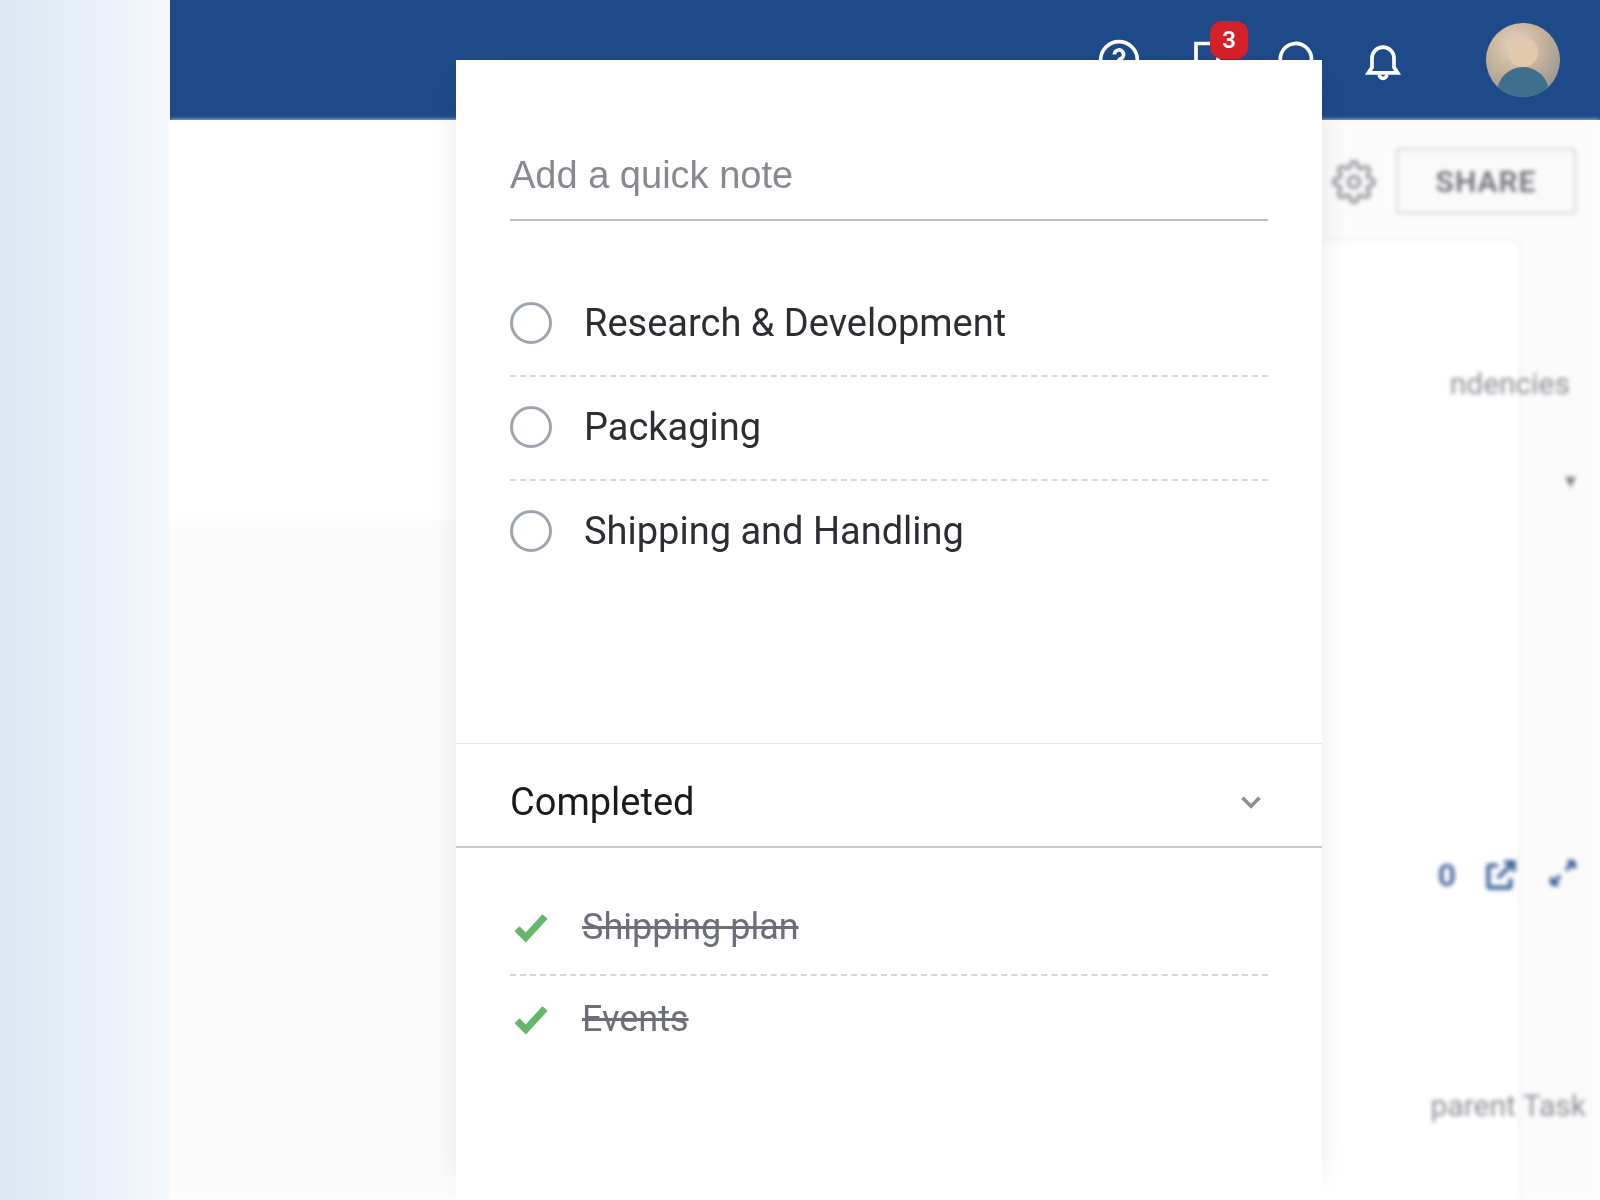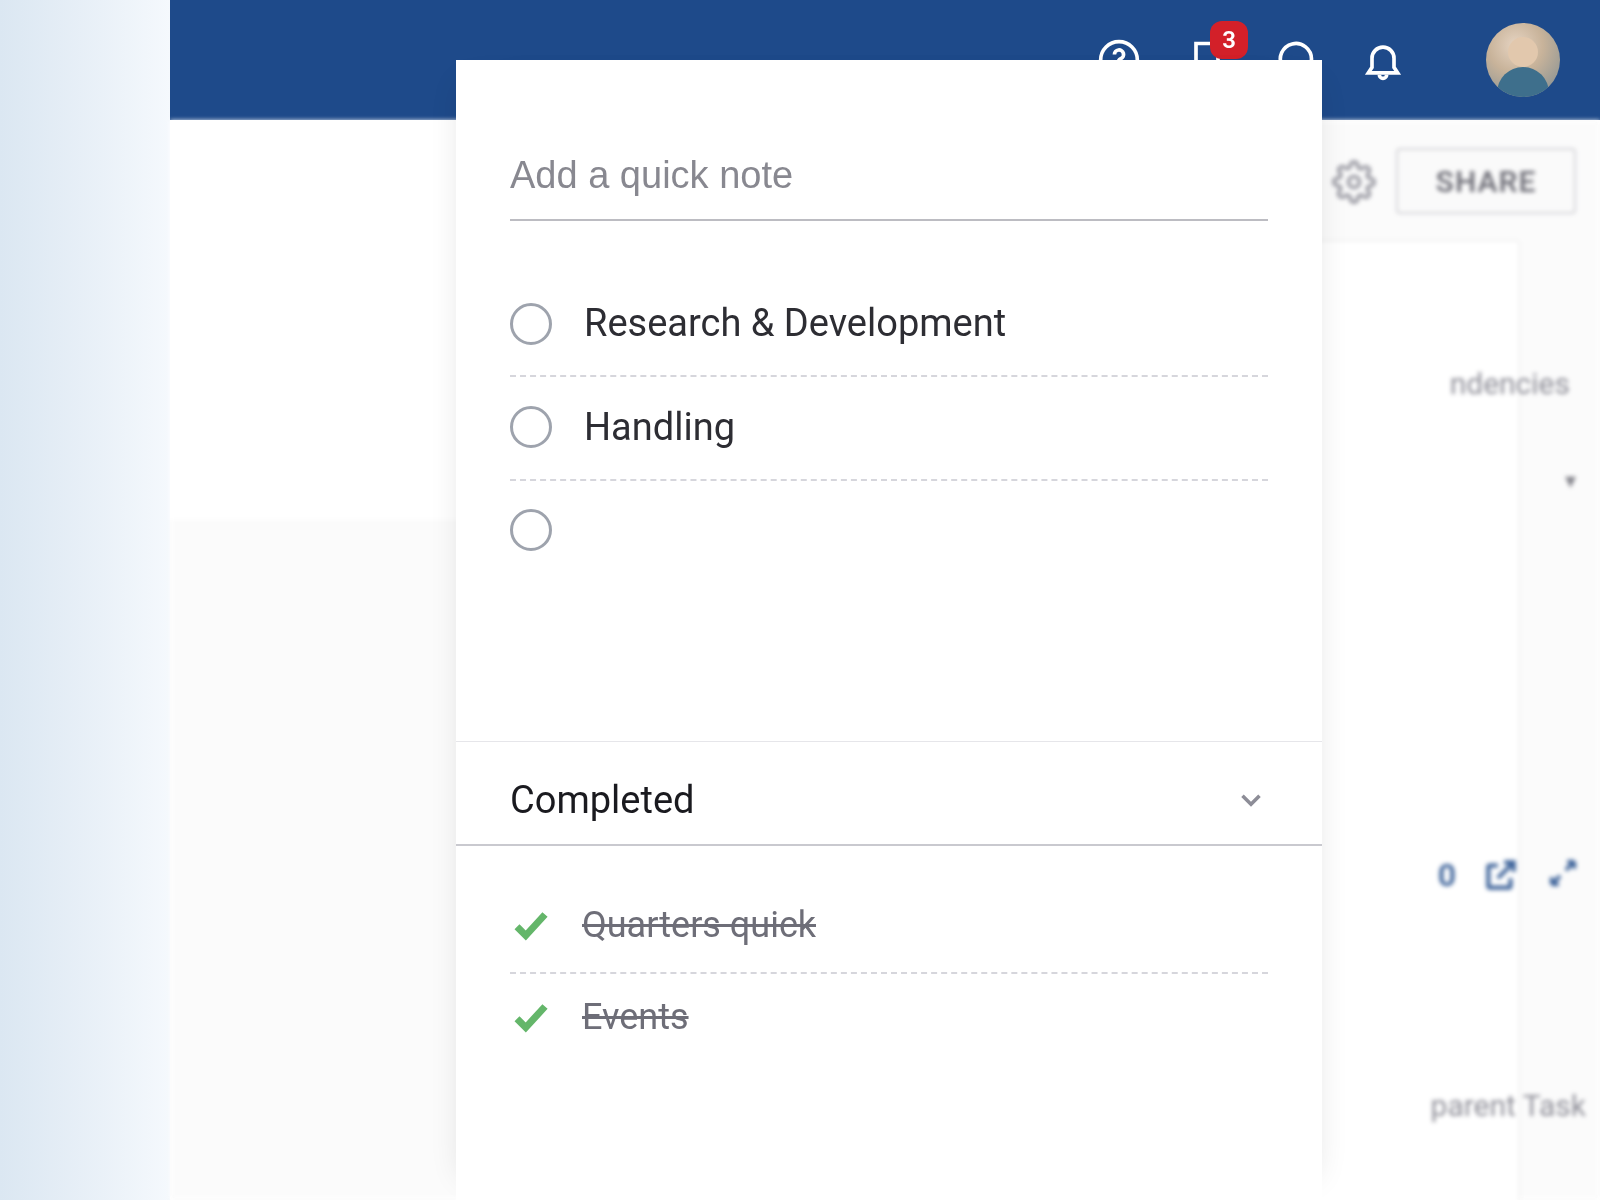--- a/index.html
+++ b/index.html
@@ -116,21 +116,21 @@
   }
   .quicknote-input::placeholder { color: #888890; }
 
   .task-list { padding: 0 54px; margin-top: 44px; }
   .task-item {
     display:flex; align-items:center; gap: 32px;
     padding: 28px 0 30px 0;
     border-bottom: 2px dashed #d6d6dc;
     cursor:pointer;
   }
-  .task-item:first-child { padding-top: 36px; align-items: flex-end; }
+  .task-item:first-child { padding-top: 36px; }
   .task-item:last-child { border-bottom:none; }
   .task-radio {
     width: 42px; height: 42px; flex: 0 0 42px;
     border: 3px solid #9ea3ad; border-radius: 50%;
   }
   .task-label { font-size: 38px; color: #2d2d33; }
 
   .completed-section { margin-top: 160px; }
   .completed-header {
     display:flex; align-items:center; justify-content:space-between;
@@ -232,44 +232,45 @@
     <input class="quicknote-input" type="text" placeholder="Add a quick note" style="">
   </div>
 
   <div class="task-list">
     <div class="task-item">
       <span class="task-radio"></span>
       <span class="task-label">Research &amp; Development</span>
     </div>
     <div class="task-item">
       <span class="task-radio"></span>
-      <span class="task-label">Handling</span>
+      <span class="task-label">Packaging</span>
     </div>
     <div class="task-item">
       <span class="task-radio"></span>
+      <span class="task-label">Shipping and Handling</span>
     </div>
   </div>
 
   <div class="completed-section">
     <div class="completed-header">
       <span class="completed-title">Completed</span>
       <span class="chevron">
         <svg viewBox="0 0 24 24">
             <polyline points="6 9 12 15 18 9"></polyline>
           </svg>
       </span>
     </div>
     <div class="completed-list">
       <div class="completed-item">
         <span class="check">
           <svg viewBox="0 0 24 24">
               <polyline points="4 13 9 18 20 6"></polyline>
             </svg>
         </span>
-        <span class="completed-label">Quarters quick</span>
+        <span class="completed-label">Shipping plan</span>
       </div>
       <div class="completed-item">
         <span class="check">
           <svg viewBox="0 0 24 24">
               <polyline points="4 13 9 18 20 6"></polyline>
             </svg>
         </span>
         <span class="completed-label">Events</span>
       </div>
     </div>

